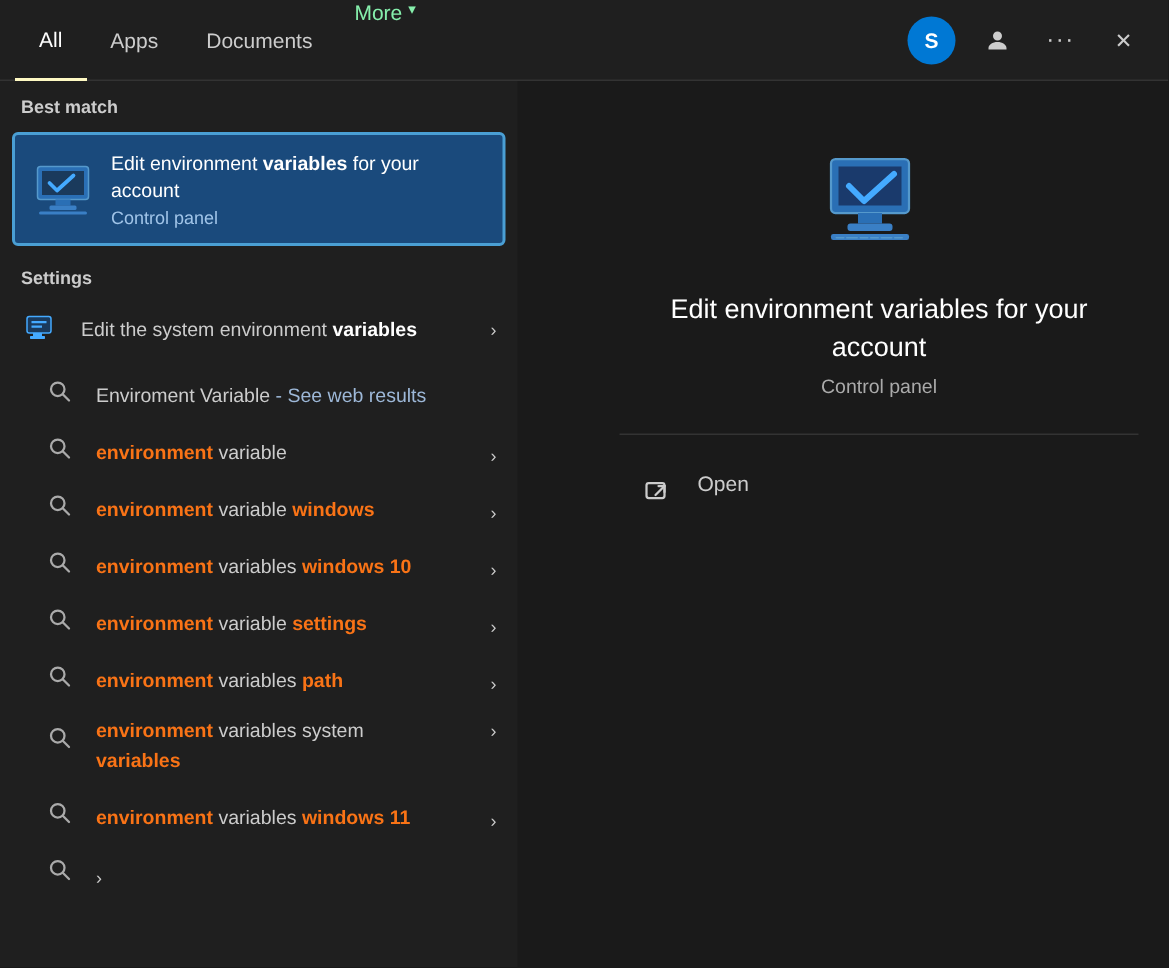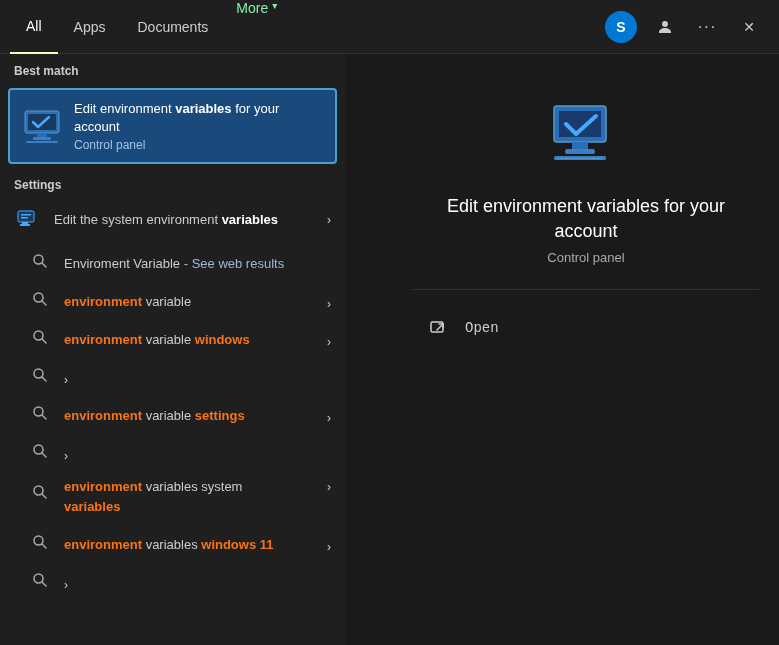--- a/index.html
+++ b/index.html
@@ -216,28 +216,26 @@
 
     .divider {
       width: 100%;
       height: 1px;
       background: #333;
       margin-bottom: 16px;
     }
 
     .action-item {
       display: flex;
-      align-items: center;
       gap: 12px;
       padding: 8px 12px;
       cursor: pointer;
       border-radius: 4px;
       width: 100%;
       max-width: 360px;
-      font-family: Liberation Mono, monospace;
     }
     .action-item-icon {
       width: 28px;
       height: 28px;
       display: flex;
       align-items: center;
       justify-content: center;
       color: #ccc;
     }
     .action-item-text {
@@ -376,20 +374,23 @@
       <div class="chevron">›</div>
     </div>
 
     <div class="web-item">
       <div class="web-item-icon">
         <svg width="16" height="16" viewBox="0 0 16 16" fill="none">
           <circle cx="6.5" cy="6.5" r="4.5" stroke="#aaa" stroke-width="1.5"></circle>
           <line x1="10" y1="10" x2="14" y2="14" stroke="#aaa" stroke-width="1.5" stroke-linecap="round"></line>
         </svg>
       </div>
+      <div class="web-item-text">
+        <b>environment</b> variables <b>windows 10</b>
+      </div>
       <div class="chevron">›</div>
     </div>
 
     <div class="web-item">
       <div class="web-item-icon">
         <svg width="16" height="16" viewBox="0 0 16 16" fill="none">
           <circle cx="6.5" cy="6.5" r="4.5" stroke="#aaa" stroke-width="1.5"></circle>
           <line x1="10" y1="10" x2="14" y2="14" stroke="#aaa" stroke-width="1.5" stroke-linecap="round"></line>
         </svg>
       </div>
@@ -398,20 +399,23 @@
       </div>
       <div class="chevron">›</div>
     </div>
 
     <div class="web-item">
       <div class="web-item-icon">
         <svg width="16" height="16" viewBox="0 0 16 16" fill="none">
           <circle cx="6.5" cy="6.5" r="4.5" stroke="#aaa" stroke-width="1.5"></circle>
           <line x1="10" y1="10" x2="14" y2="14" stroke="#aaa" stroke-width="1.5" stroke-linecap="round"></line>
         </svg>
+      </div>
+      <div class="web-item-text">
+        <b>environment</b> variables <b>path</b>
       </div>
       <div class="chevron">›</div>
     </div>
 
     <div class="web-item">
       <div class="web-item-icon" style="align-self: flex-start; margin-top:3px;">
         <svg width="16" height="16" viewBox="0 0 16 16" fill="none">
           <circle cx="6.5" cy="6.5" r="4.5" stroke="#aaa" stroke-width="1.5"></circle>
           <line x1="10" y1="10" x2="14" y2="14" stroke="#aaa" stroke-width="1.5" stroke-linecap="round"></line>
         </svg>

